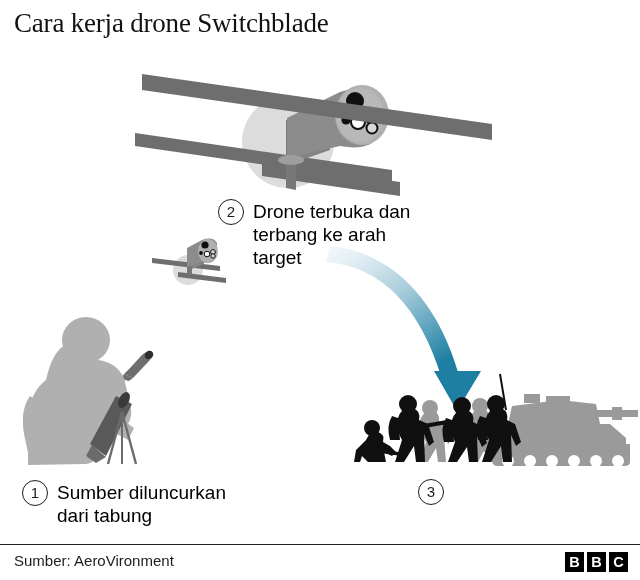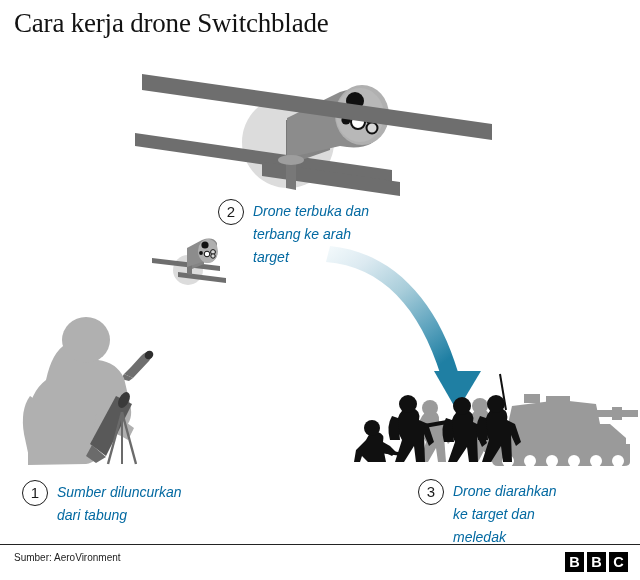--- a/index.html
+++ b/index.html
@@ -54,44 +54,43 @@
     display: flex;
     align-items: center;
     justify-content: center;
     font-size: 15px;
     line-height: 1;
     color: #1b1b1b;
     font-family: "Liberation Sans", sans-serif;
     padding-bottom: 1px;
   }
   .step-text {
-    font-size: 14px;
+    font-size: 19px;
     line-height: 23px;
-    color: #0369a1;
+    color: #000000;
     white-space: pre-line;
     padding-top: 1px;
-    font-style: italic;
   }
   #step-1 { left: 22px; top: 480px; }
   #step-2 { left: 218px; top: 199px; }
   #step-3 { left: 418px; top: 479px; }
 
   .footer-rule {
     position: absolute;
     left: 0;
     width: 640px;
     height: 1px;
     background: #232323;
   }
   #rule-top { top: 544px; }
   .source {
     position: absolute;
     left: 14px;
     top: 552px;
-    font-size: 10px;
+    font-size: 15px;
     color: #1d1d1d;
     white-space: nowrap;
   }
   .bbc-logo {
     position: absolute;
     right: 12px;
     top: 552px;
     display: flex;
     gap: 3px;
   }
@@ -289,23 +288,20 @@
 
   <div class="step" id="step-2">
     <div class="badge">2</div>
     <div class="step-text">Drone terbuka dan
 terbang ke arah
 target</div>
   </div>
 
   <div class="step" id="step-3">
     <div class="badge">3</div>
-    <div class="step-text">Drone diarahkan
-ke target dan
-meledak</div>
   </div>
 
   <div class="footer-rule" id="rule-top"></div>
   <div class="source">Sumber: AeroVironment</div>
   <div class="bbc-logo">
     <div class="bbc-block">B</div>
     <div class="bbc-block">B</div>
     <div class="bbc-block">C</div>
   </div>
 

